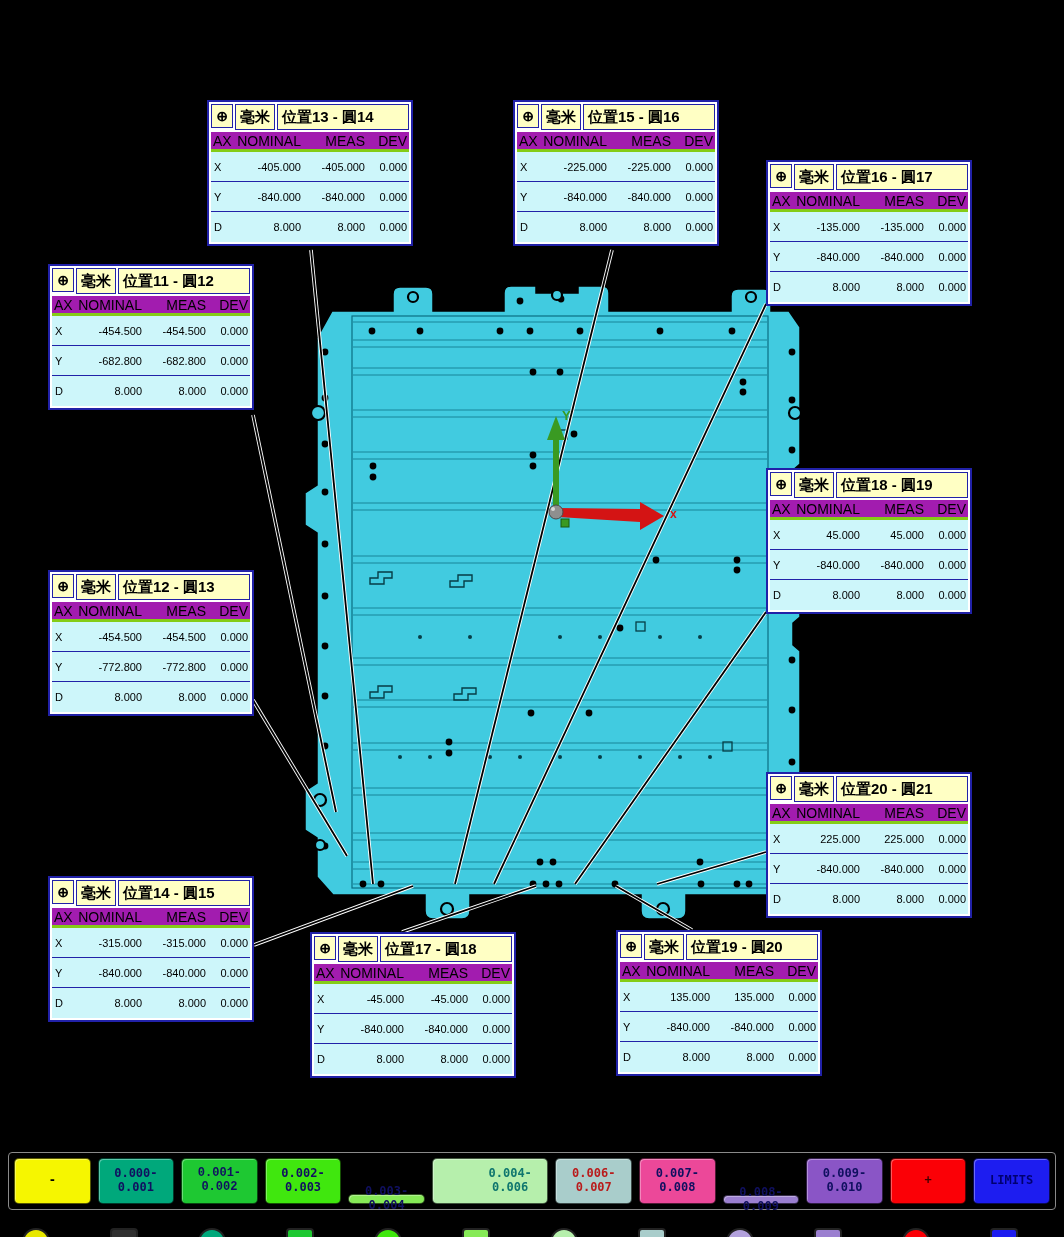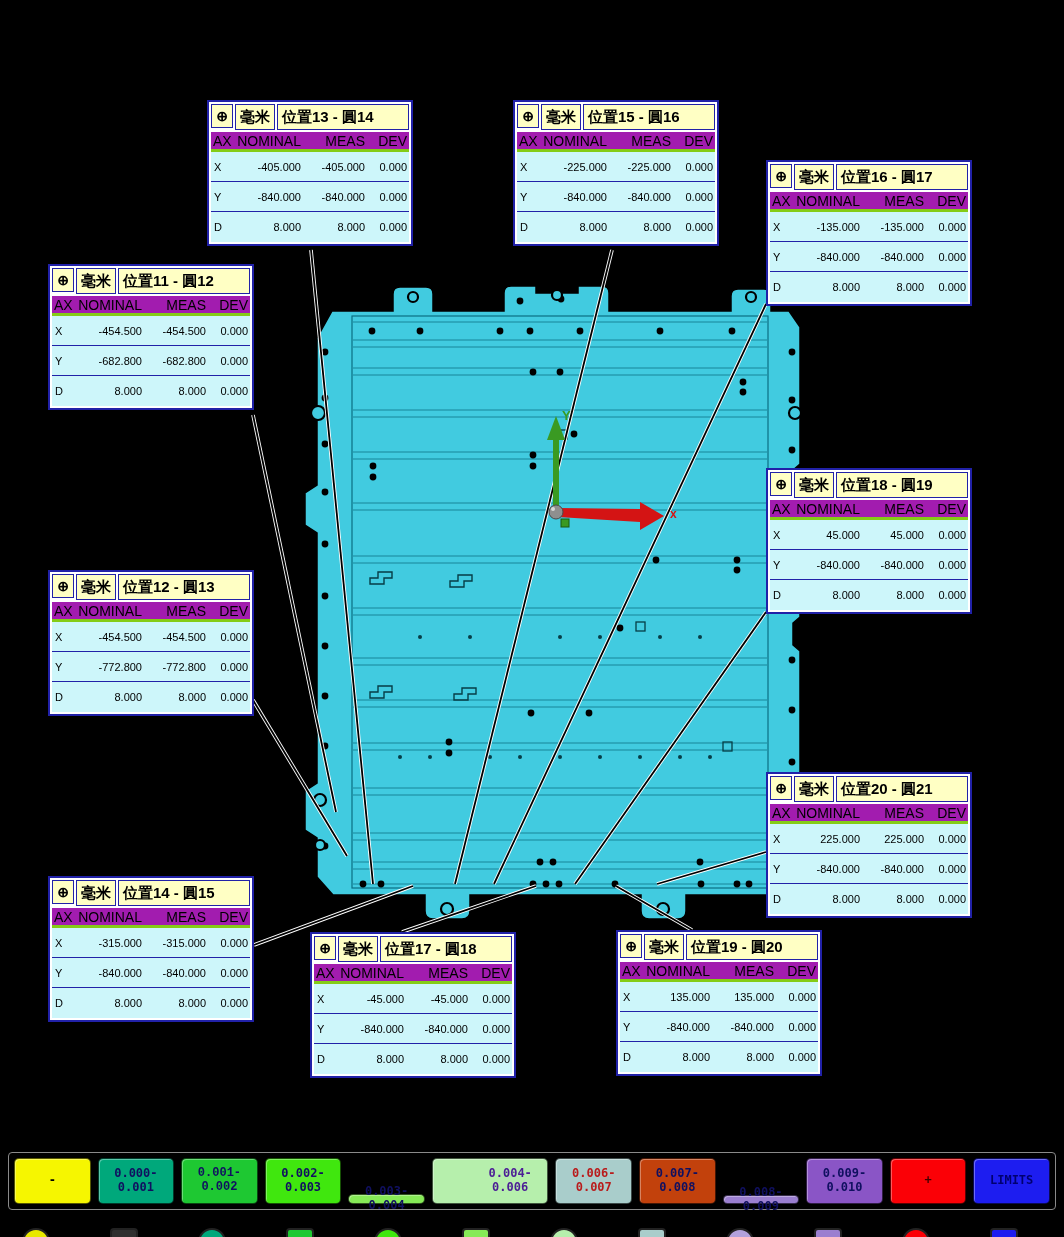--- a/index.html
+++ b/index.html
@@ -562,25 +562,25 @@
 <div id="legend">
     <div class="lcell" style="background: rgb(246, 246, 0); color: rgb(0, 0, 0);">-</div>
     <div class="lcell" style="background: rgb(0, 168, 123); color: rgb(16, 16, 96);">0.000-
 0.001</div>
     <div class="lcell" style="background: rgb(30, 200, 50); color: rgb(16, 16, 96); font-family: Liberation Mono, monospace;">0.001-
 0.002</div>
     <div class="lcell" style="background: rgb(64, 231, 14); color: rgb(16, 16, 96); text-align: center;">0.002-
 0.003</div>
     <div class="lcell" style="background: rgb(134, 234, 87); color: rgb(16, 16, 96); margin-top: 36px;">0.003-
 0.004</div>
-    <div class="lcell" style="background: rgb(182, 239, 172); color: #4c1d95; padding-left: 40px;">0.004-
+    <div class="lcell" style="background: rgb(182, 239, 172); color: #0f766e; padding-left: 40px;">0.004-
 0.006</div>
     <div class="lcell" style="background: rgb(169, 205, 203); color: #b91c1c;">0.006-
 0.007</div>
-    <div class="lcell" style="background: #c2410c; color: rgb(16, 16, 96);">0.007-
+    <div class="lcell" style="background: #ec4899; color: rgb(16, 16, 96);">0.007-
 0.008</div>
     <div class="lcell" style="background: rgb(155, 127, 208); color: rgb(16, 16, 96); margin-top: 37px;">0.008-
 0.009</div>
     <div class="lcell" style="background: rgb(138, 85, 198); color: rgb(16, 16, 96);">0.009-
 0.010</div>
     <div class="lcell" style="background: rgb(251, 0, 6); color: rgb(64, 0, 0);">+</div>
     <div class="lcell" style="background: rgb(29, 29, 240); color: rgb(0, 0, 112);">LIMITS</div>
   </div>
 
 <div id="cutoff">

